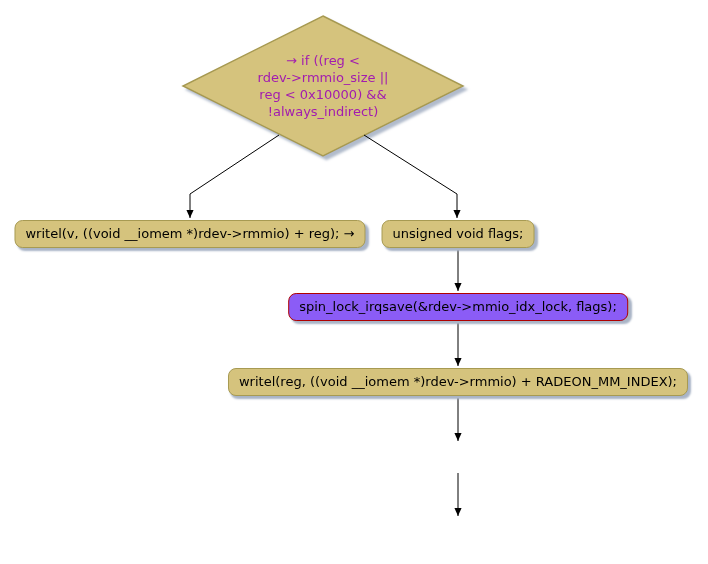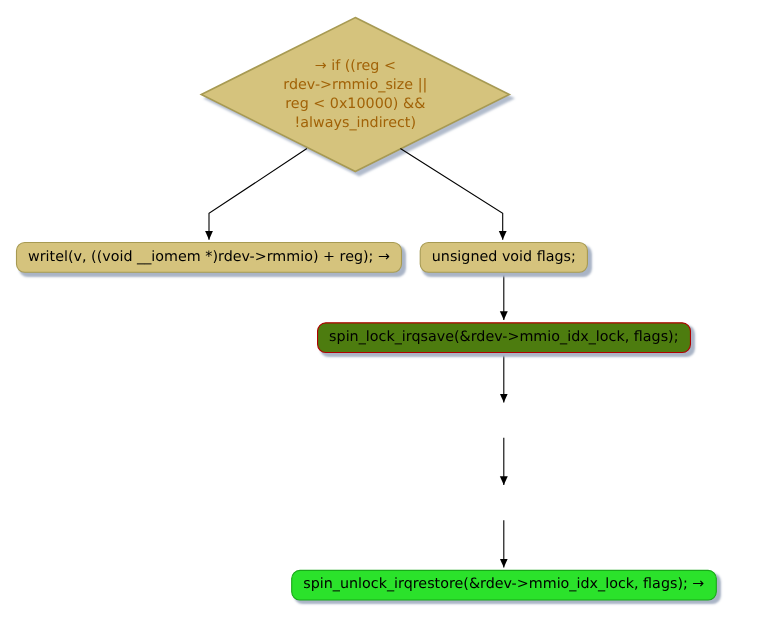--- a/index.html
+++ b/index.html
@@ -25,31 +25,31 @@
     line-height: 16px;
     padding: 5px 10px;
     border: 1.5px solid #A79A52;
     border-radius: 8px;
     background: #D5C37D;
     box-shadow: 3px 3px 2px #A9B4C6;
     color: #000000;
     box-sizing: border-box;
     text-align: center;
   }
-  .node.red   { background: #4d7c0f; border-color: #B00000; }
+  .node.red   { background: #8b5cf6; border-color: #B00000; }
   .node.green { background: #2BE22B; border-color: #18A818; }
   .diamond-label {
     position: absolute;
     left: 323px; top: 86px;
     transform: translate(-50%, -50%);
     text-align: center;
     font-size: 13px;
     line-height: 17px;
     white-space: pre-line;
-    color: #a16207;
+    color: #a21caf;
   }
 </style>
 </head>
 <body>
 
 <div class="canvas">
 
   <svg class="edges" viewBox="0 0 708 564" xmlns="http://www.w3.org/2000/svg">
     <defs>
       <marker id="arrow" viewBox="0 0 10 10" refX="9" refY="5" markerWidth="9" markerHeight="9" orient="auto">
@@ -74,17 +74,17 @@
 rdev-&gt;rmmio_size ||
 reg &lt; 0x10000) &amp;&amp;
 !always_indirect)</div>
 
   <div class="node" style="left:190px; top:220px;">writel(v, ((void __iomem *)rdev-&gt;rmmio) + reg); →</div>
 
   <div class="node" style="left:458px; top:220px;">unsigned void flags;</div>
 
   <div class="node red" style="left:458px; top:293px;">spin_lock_irqsave(&amp;rdev-&gt;mmio_idx_lock, flags);</div>
 
+  <div class="node" style="left:458px; top:368px;">writel(reg, ((void __iomem *)rdev-&gt;rmmio) + RADEON_MM_INDEX);</div>
 
 
-  <div class="node green" style="left:458px; top:518px;">spin_unlock_irqrestore(&amp;rdev-&gt;mmio_idx_lock, flags); →</div>
 
 </div>
 
 </body></html>

